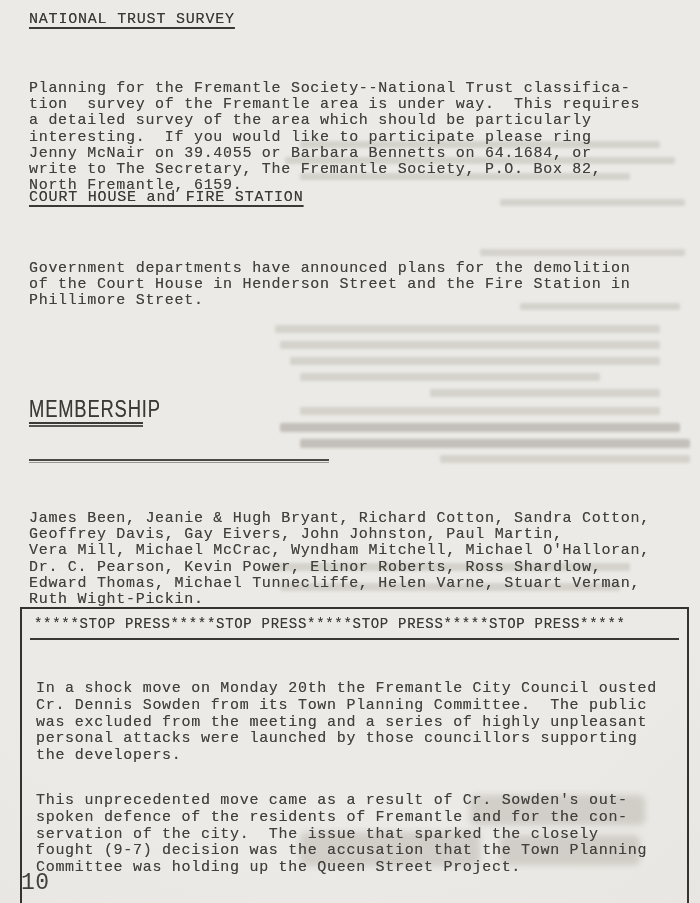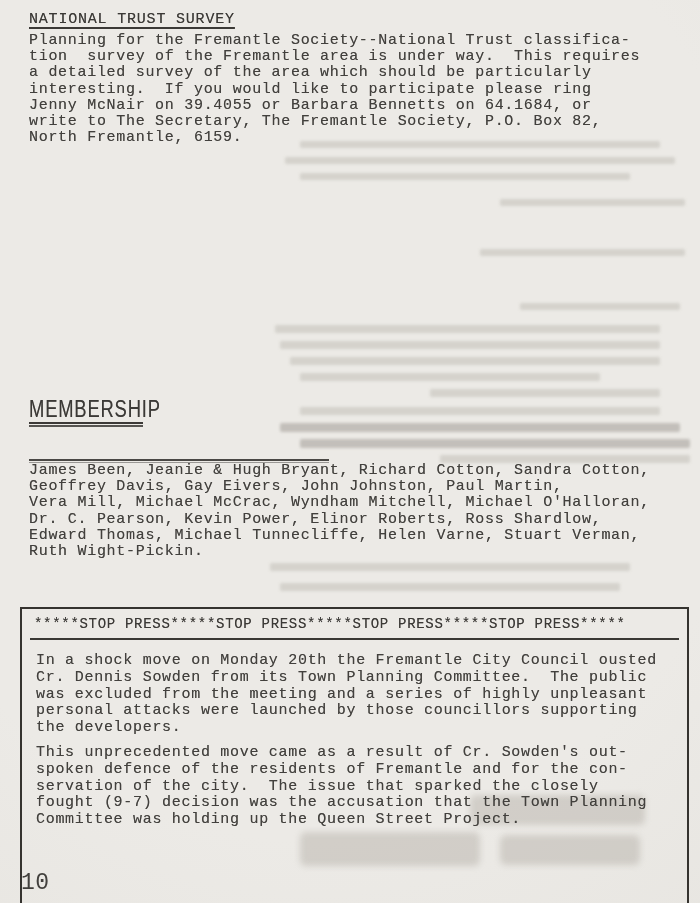--- a/index.html
+++ b/index.html
@@ -18,20 +18,21 @@
   }
 
   
   .tw {
     position: absolute;
     white-space: pre;
     font-size: 15px;
     line-height: 16.2px;
     letter-spacing: 0.7px;
     text-shadow: 0 0 0.5px rgba(66,64,61,0.55);
+    margin-top: 48px;
   }
   .twb { line-height: 16.8px; }
 
   
   .tw-head {
     position: absolute;
     white-space: pre;
     font-size: 15px;
     letter-spacing: 0.8px;
     color: #3b3936;
@@ -129,37 +130,41 @@
 
   <div class="tw-head" style="left:29px;top:11px;">NATIONAL TRUST SURVEY</div>
   <div class="tw" style="left:29px;top:33px;">Planning for the Fremantle Society--National Trust classifica-
 tion  survey of the Fremantle area is under way.  This requires
 a detailed survey of the area which should be particularly
 interesting.  If you would like to participate please ring
 Jenny McNair on 39.4055 or Barbara Bennetts on 64.1684, or
 write to The Secretary, The Fremantle Society, P.O. Box 82,
 North Fremantle, 6159.</div>
 
+  <div class="tw-head" style="left:29px;top:189px;">COURT HOUSE and FIRE STATION</div>
+  <div class="tw" style="left:29px;top:213px;">Government departments have announced plans for the demolition
+of the Court House in Henderson Street and the Fire Station in
+Phillimore Street.</div>
 
   <div class="mem-head" style="left:29px;top:396px;">MEMBERSHIP</div>
   <div class="rule mem-rule" style="left:29px;top:422px;width:114px;height:5px;"></div>
 
   <div class="rule wel-rule" style="left:29px;top:459px;width:300px;height:4px;"></div>
 
   <div class="tw" style="left:29px;top:463px;">James Been, Jeanie &amp; Hugh Bryant, Richard Cotton, Sandra Cotton,
 Geoffrey Davis, Gay Eivers, John Johnston, Paul Martin,
 Vera Mill, Michael McCrac, Wyndham Mitchell, Michael O'Halloran,
 Dr. C. Pearson, Kevin Power, Elinor Roberts, Ross Shardlow,
 Edward Thomas, Michael Tunnecliffe, Helen Varne, Stuart Verman,
 Ruth Wight-Pickin.</div>
 
   <div class="sp-box">
     <div class="sp-banner">*****STOP PRESS*****STOP PRESS*****STOP PRESS*****STOP PRESS*****</div>
     <div class="sp-rule"></div>
-    <div class="tw twb" style="left:14px;top:44px;">In a shock move on Monday 20th the Fremantle City Council ousted
+    <div class="tw twb" style="left:14px;top:24px;">In a shock move on Monday 20th the Fremantle City Council ousted
 Cr. Dennis Sowden from its Town Planning Committee.  The public
 was excluded from the meeting and a series of highly unpleasant
 personal attacks were launched by those councillors supporting
 the developers.</div>
     <div class="tw twb" style="left:14px;top:136px;">This unprecedented move came as a result of Cr. Sowden's out-
 spoken defence of the residents of Fremantle and for the con-
 servation of the city.  The issue that sparked the closely
 fought (9-7) decision was the accusation that the Town Planning
 Committee was holding up the Queen Street Project.</div>
   </div>

